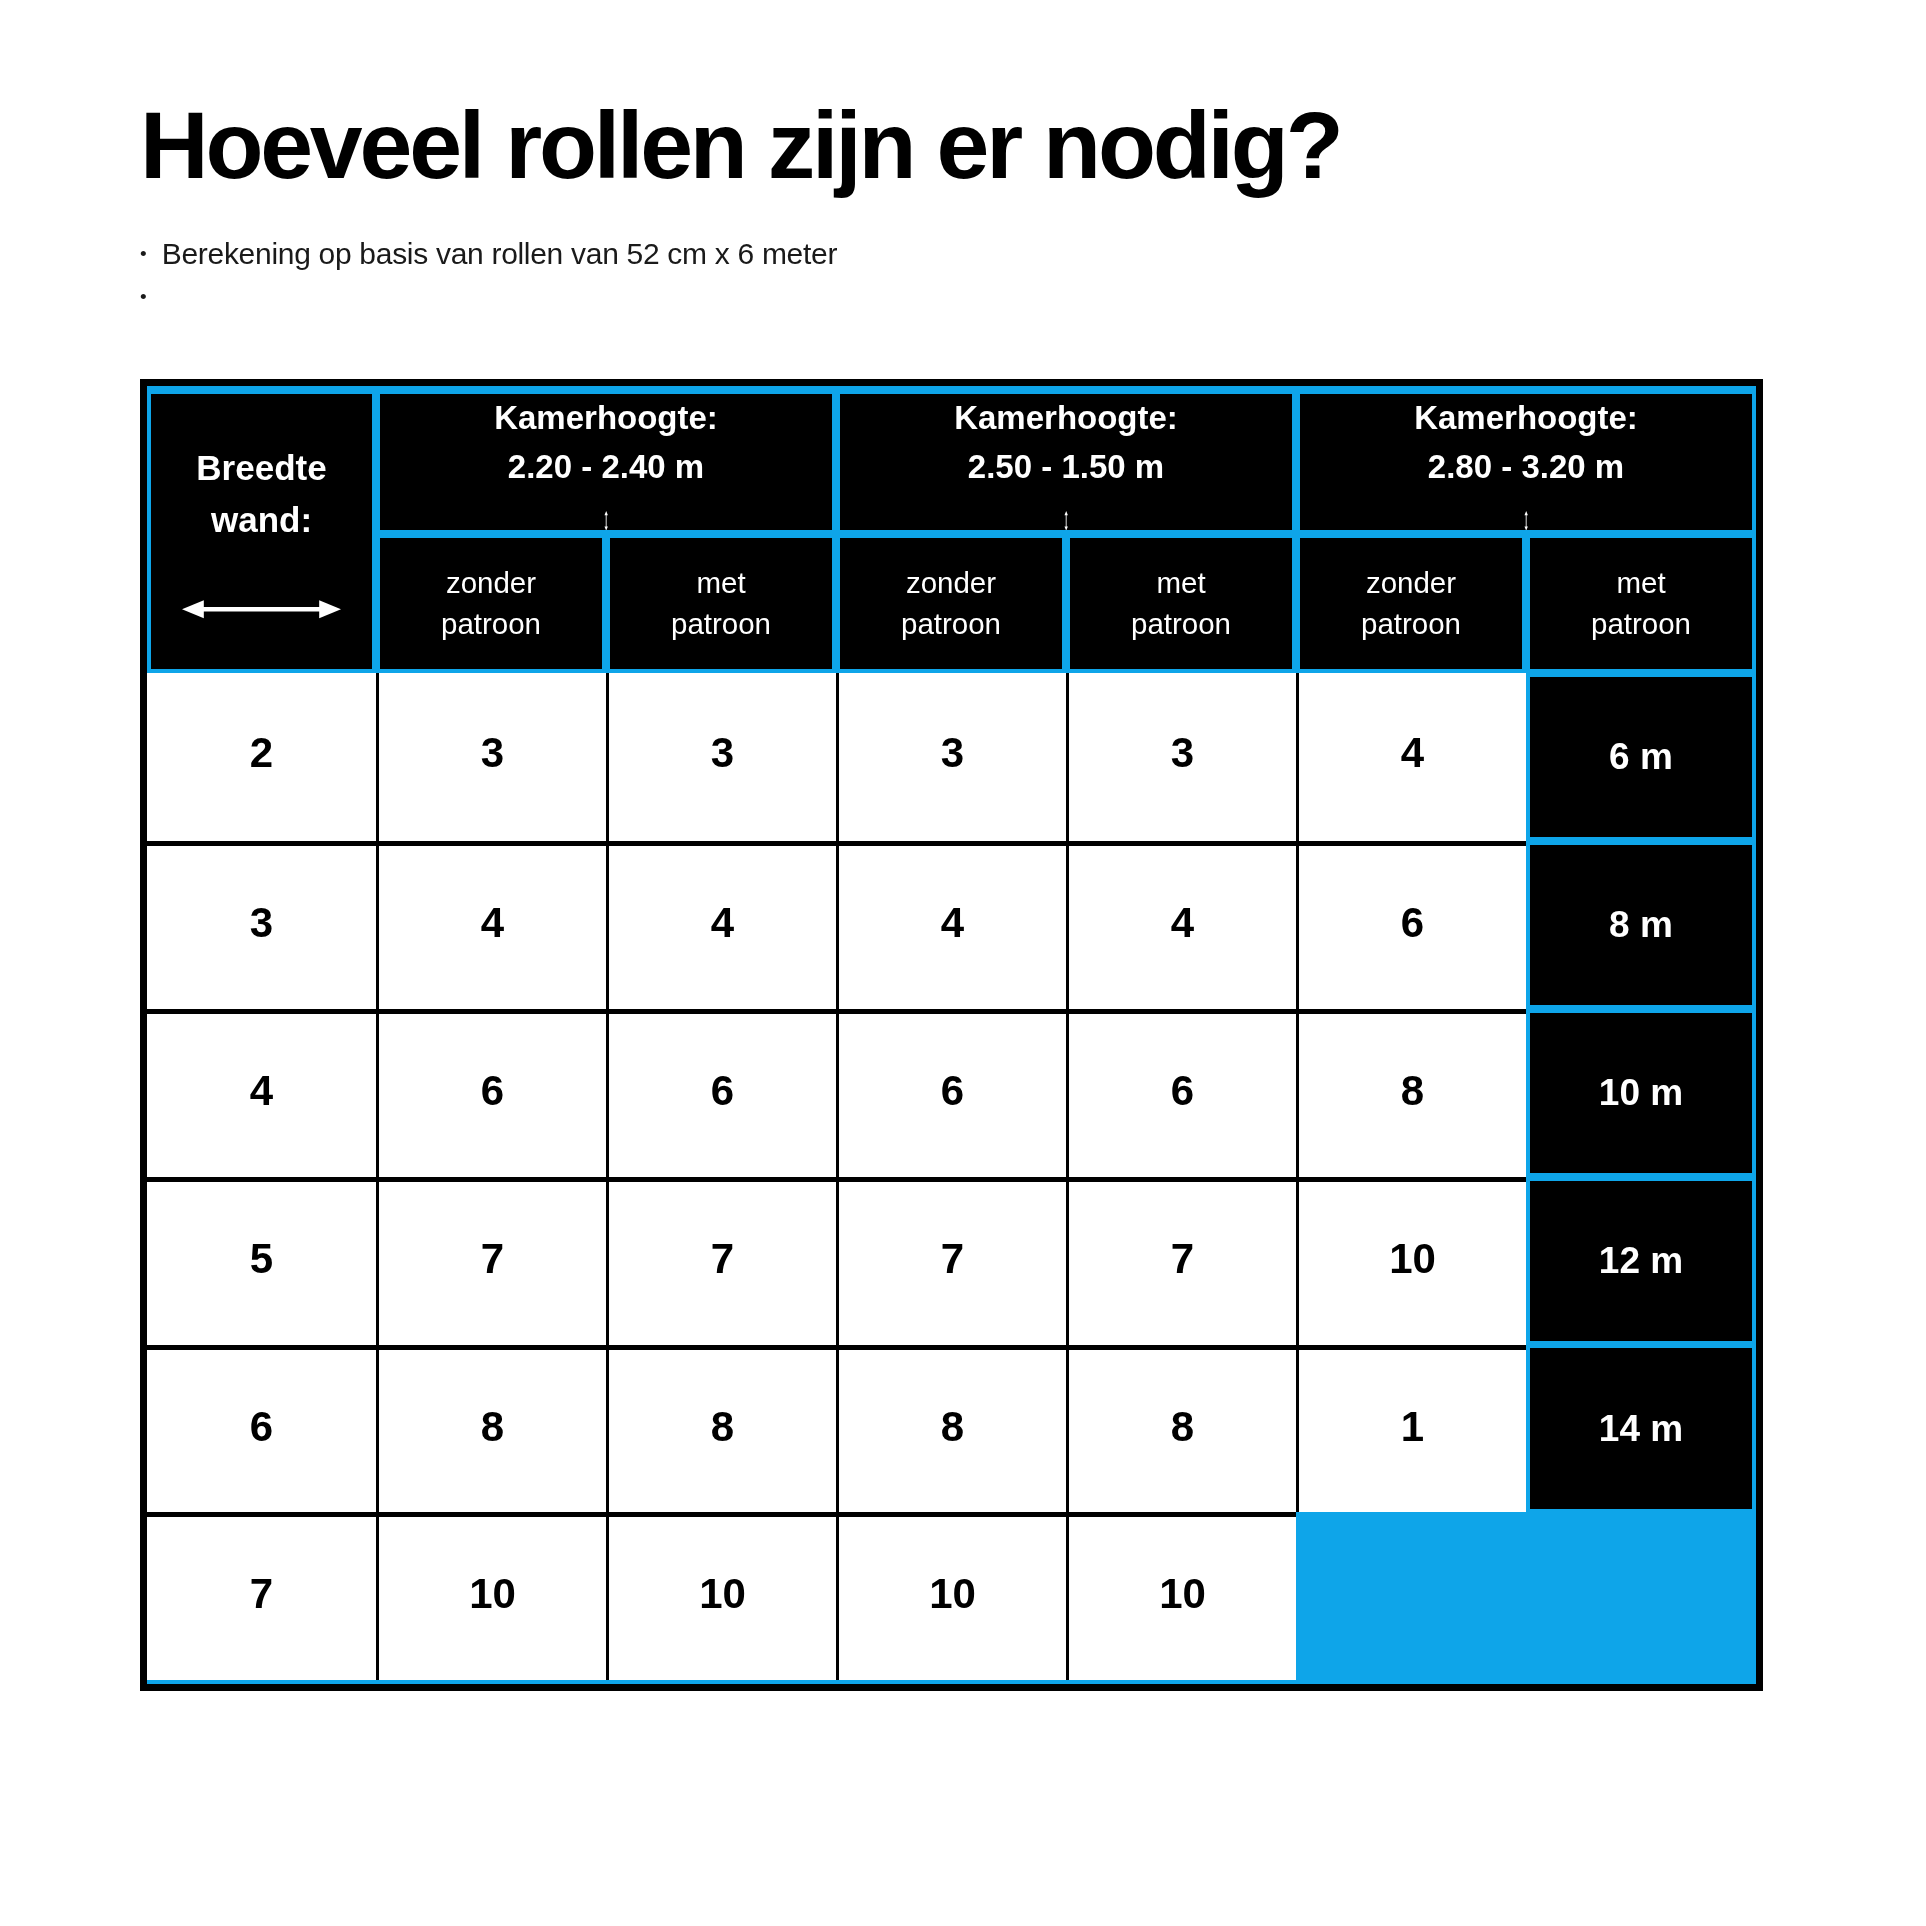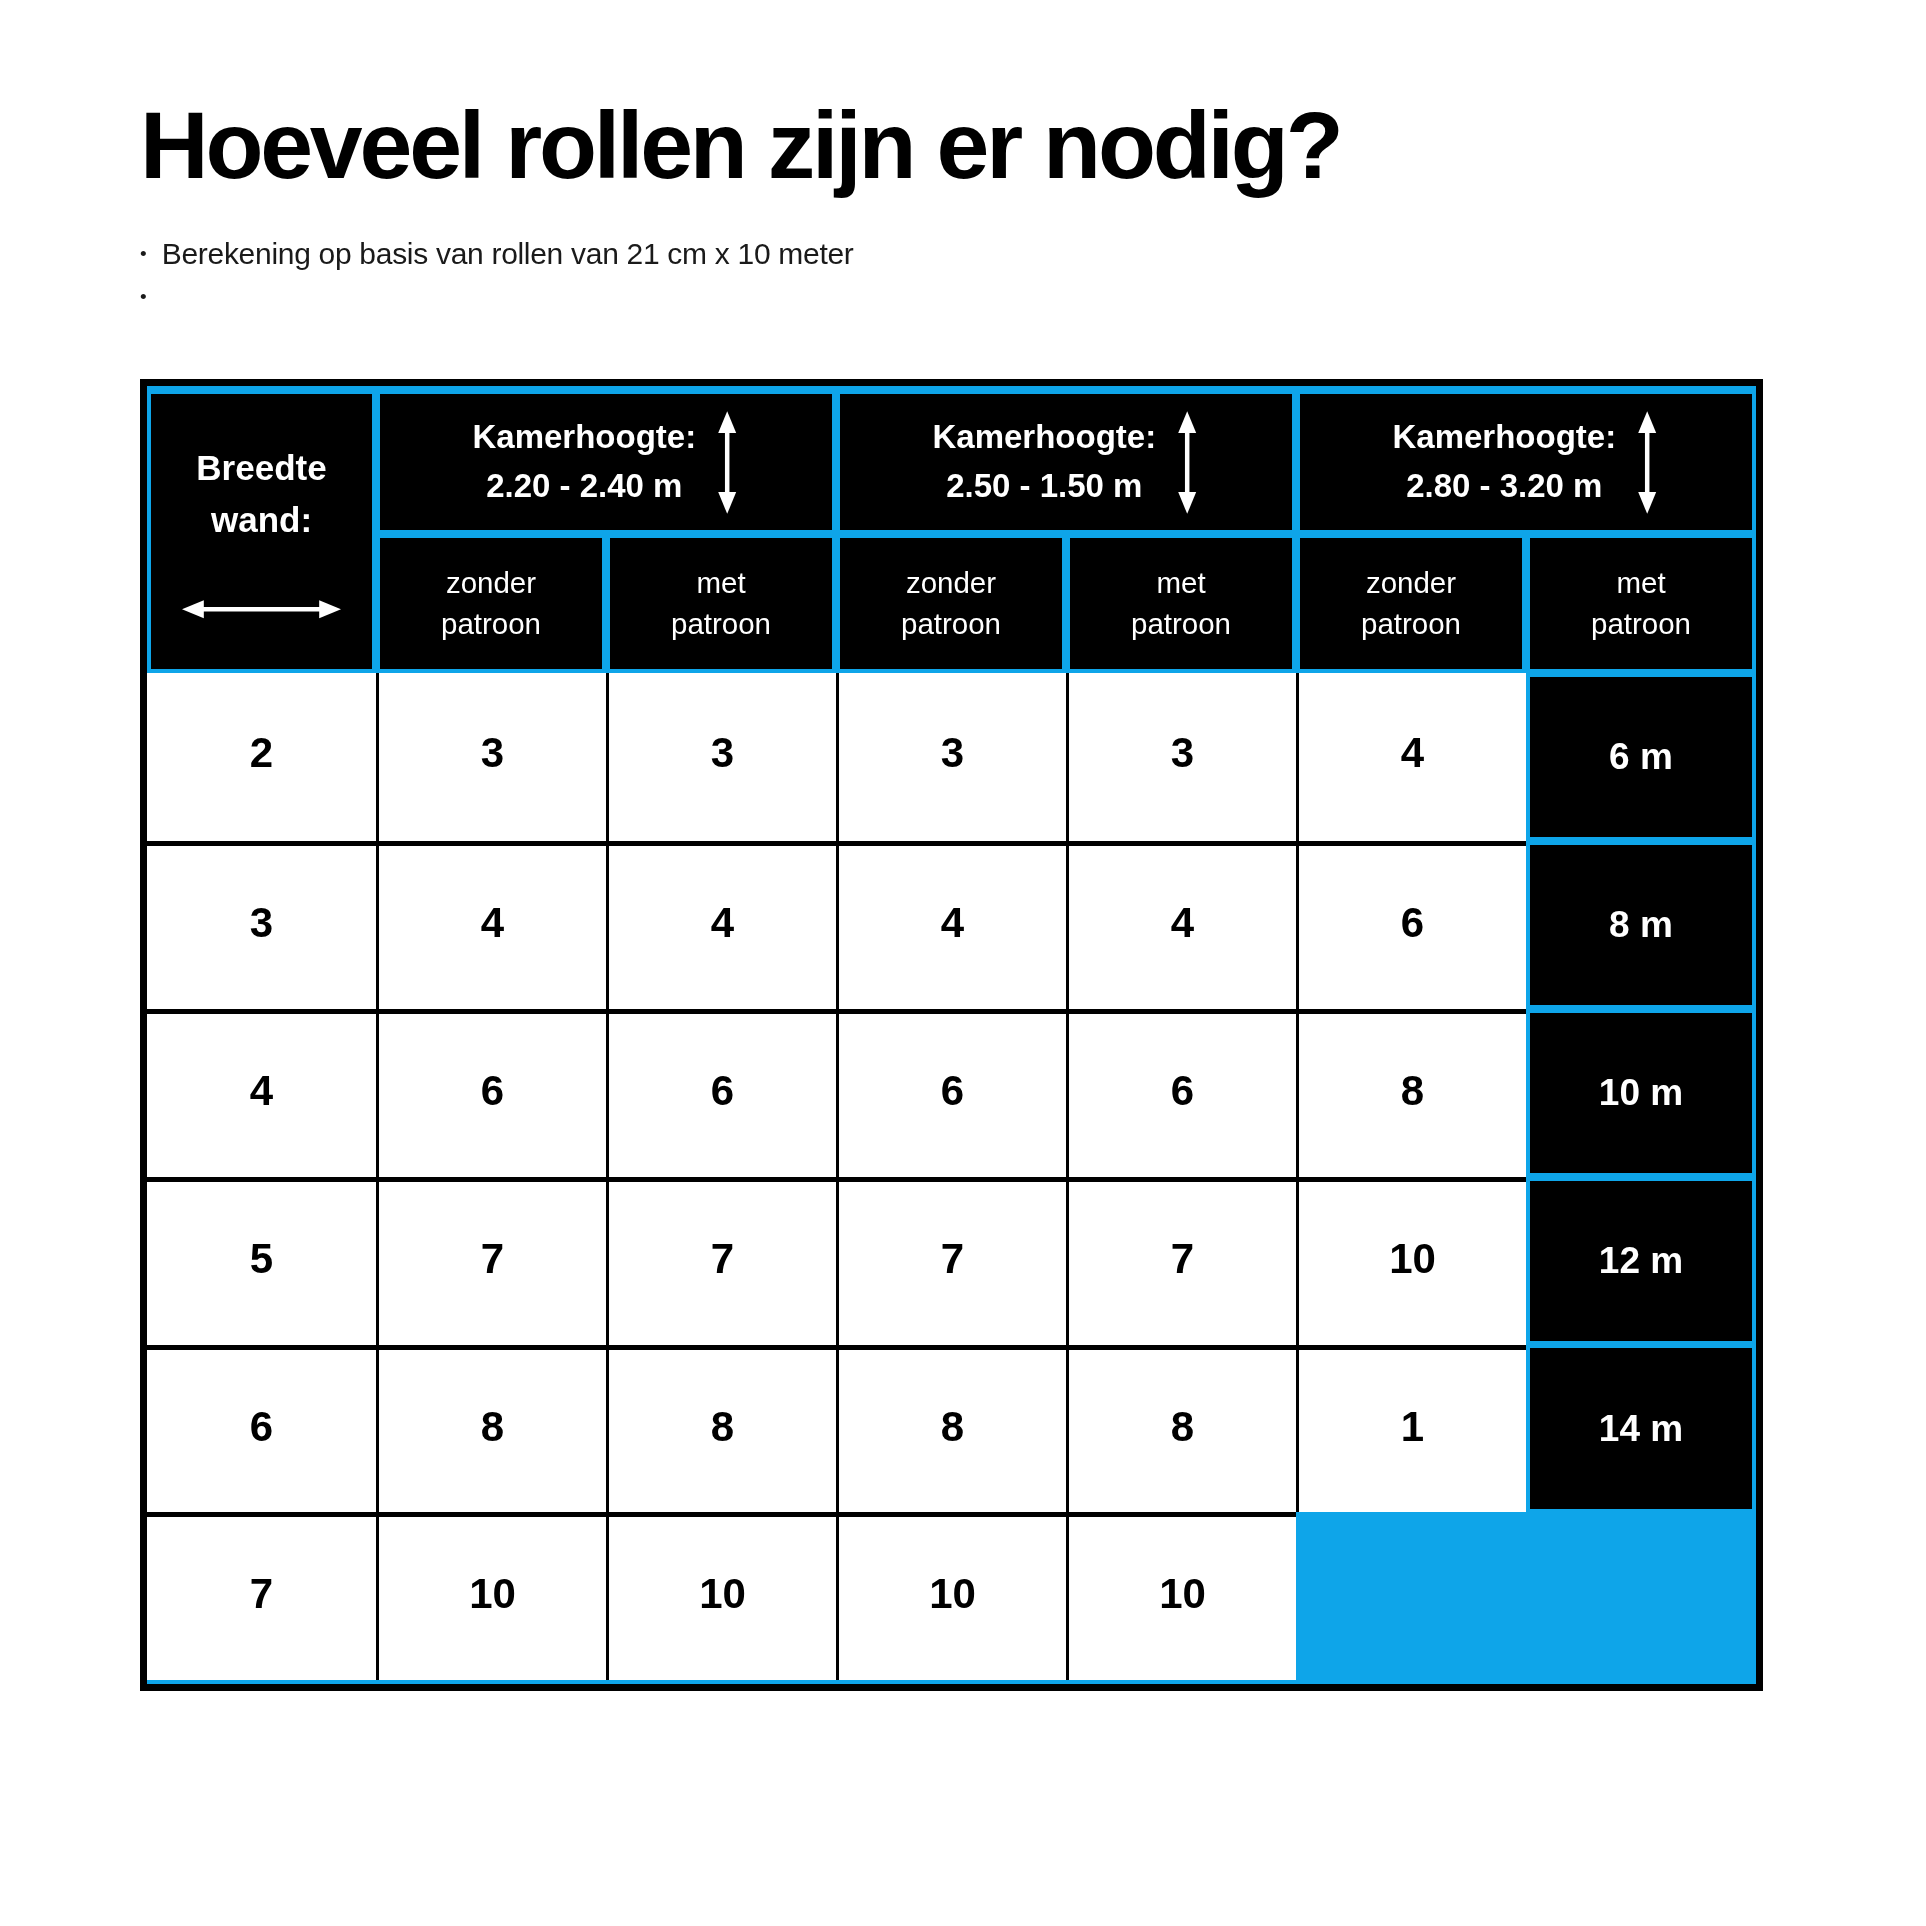--- a/index.html
+++ b/index.html
@@ -75,21 +75,21 @@
     flex-direction: column;
     gap: 50px;
   }
   .corner .ctext {
     font-size: 35px;
     font-weight: 700;
     line-height: 1.5;
   }
   .group {
     grid-column: span 2;
-    flex-direction: row;
+    flex-direction: column;
     gap: 19px;
   }
   .group .gtext {
     font-size: 33px;
     font-weight: 700;
     line-height: 1.48;
   }
   .sub {
     flex-direction: column;
     font-size: 29.5px;
@@ -120,21 +120,21 @@
 </head>
 <body>
 
 <div class="page">
 
   <h1 class="title">Hoeveel rollen zijn er nodig?</h1>
 
   <div class="notes">
     <div class="note">
       <span class="dot">•</span>
-      <span>Berekening op basis van rollen van 21 cm x 10 meter</span>
+      <span>Berekening op basis van rollen van 52 cm x 6 meter</span>
     </div>
     <div class="note">
       <span class="dot">•</span>
     </div>
   </div>
 
   <div class="rolltable">
     <div class="tgrid">
 
       <div class="blk corner">

